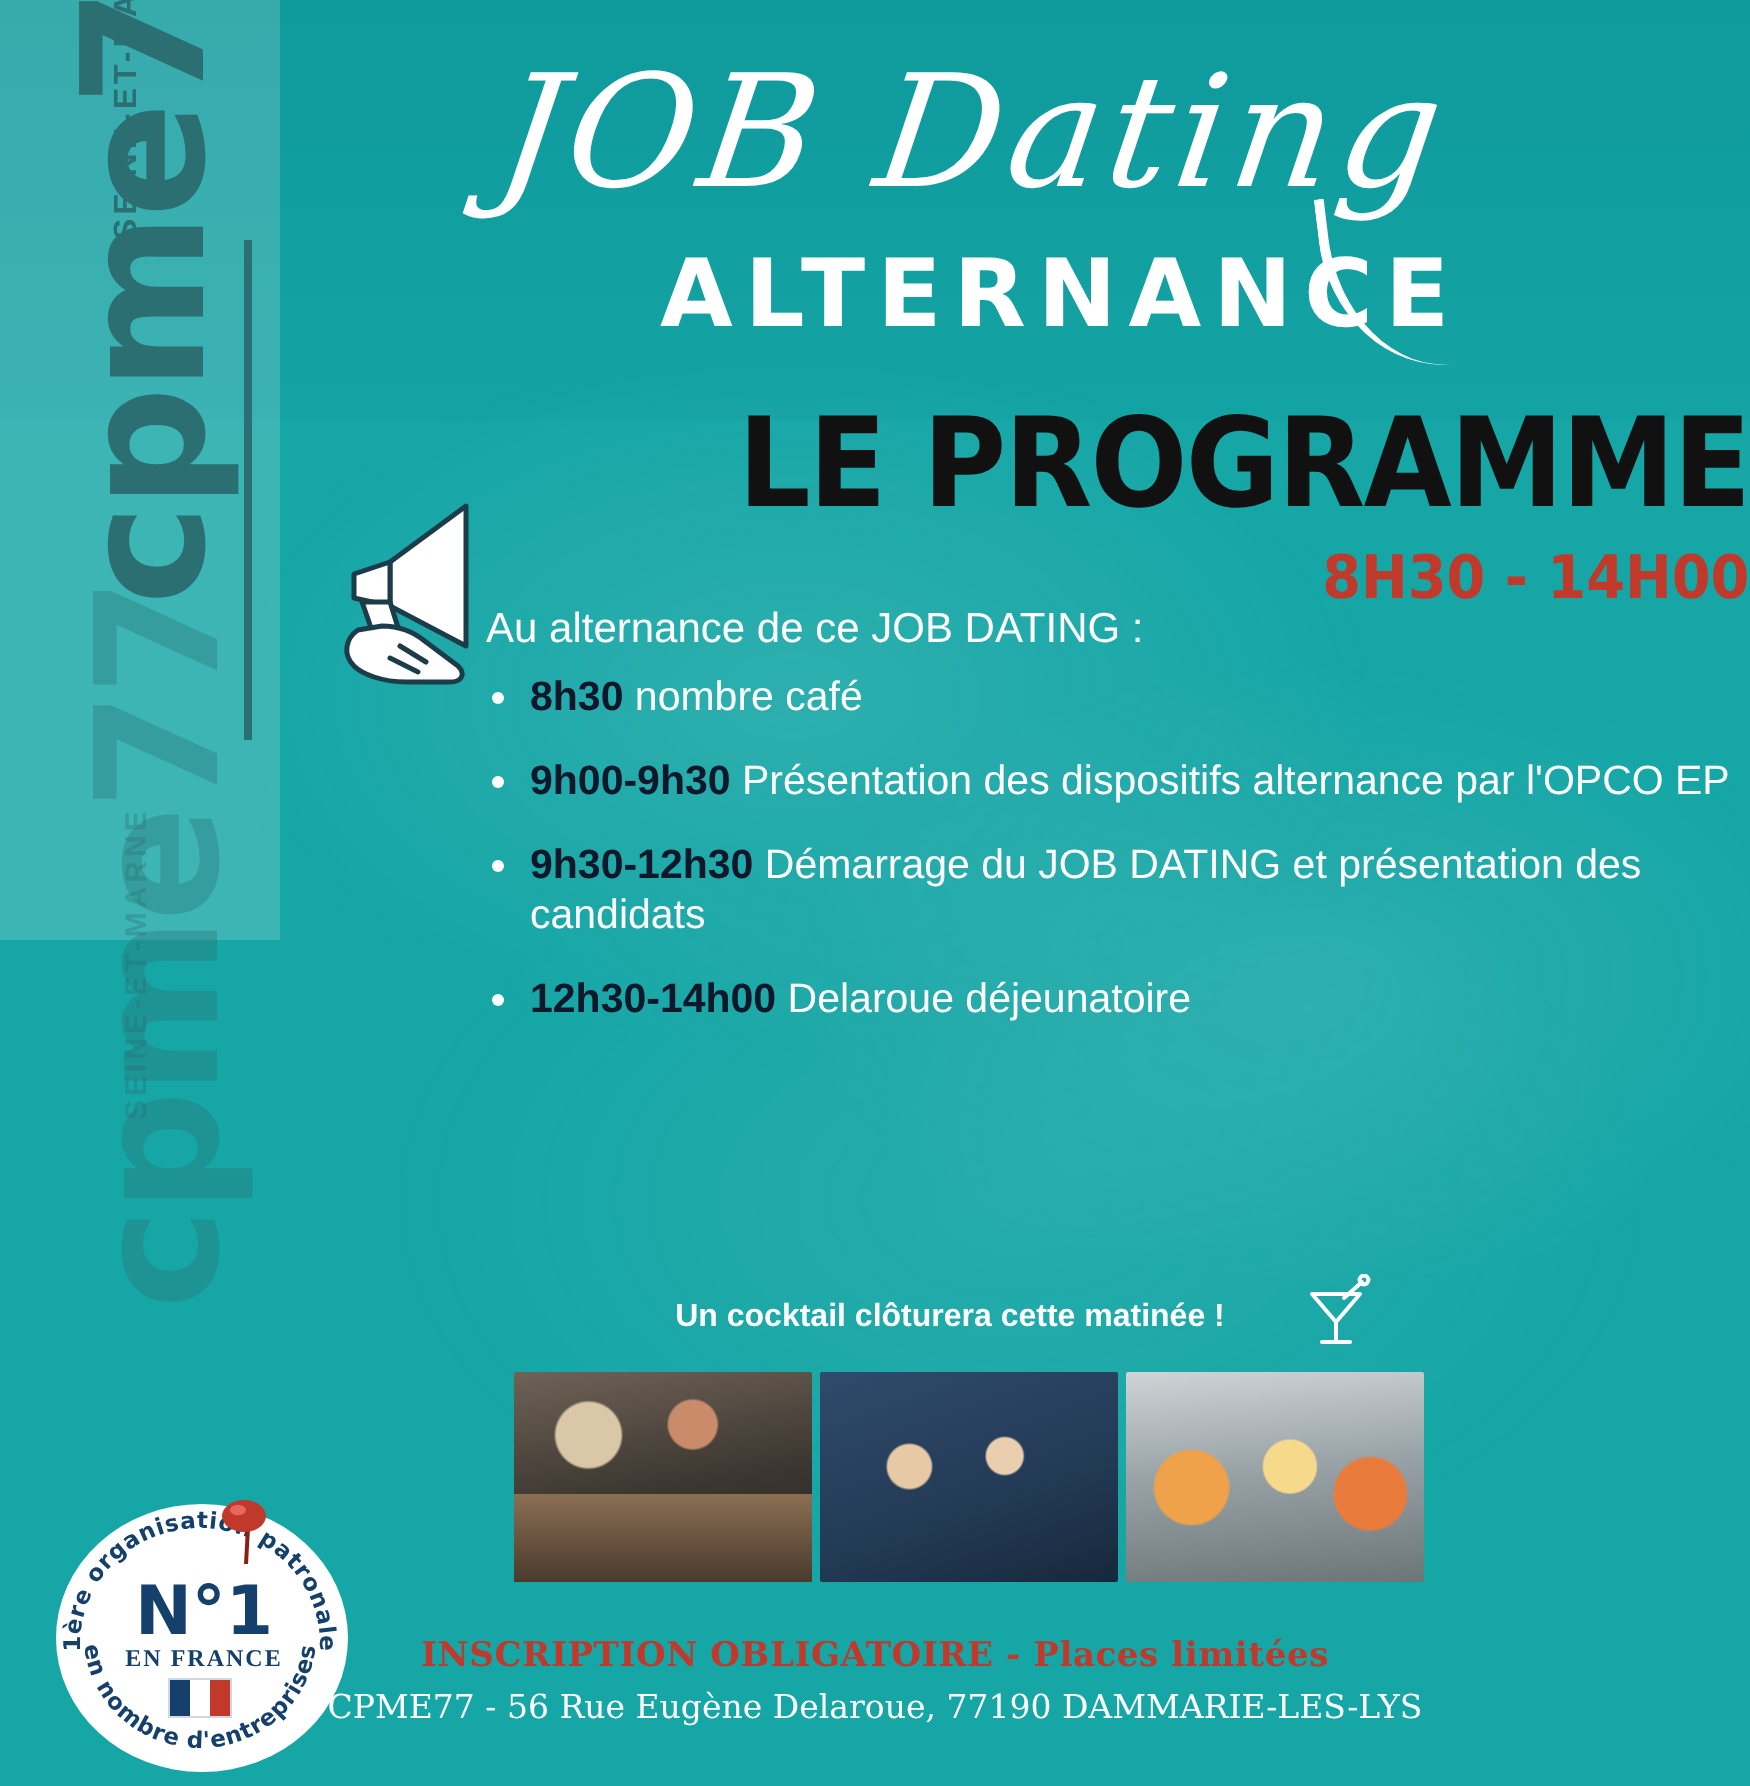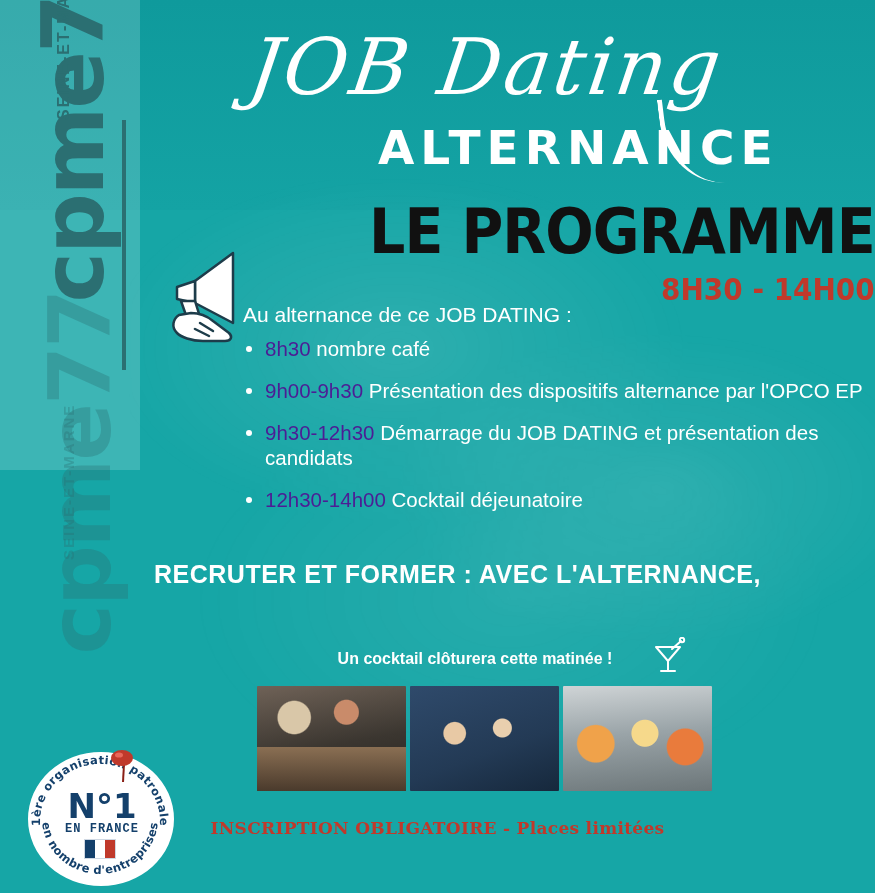--- a/index.html
+++ b/index.html
@@ -125,21 +125,20 @@
   .title-alt {
     position: absolute;
     left: 330px;
     top: 120px;
     font-family: "DejaVu Sans", sans-serif;
     font-size: 47px;
     font-weight: bold;
     letter-spacing: 6px;
     color: #ffffff;
     white-space: nowrap;
-    margin-left: 48px;
   }
   .title-swoosh {
     position: absolute;
     left: 662px;
     top: 95px;
     width: 70px;
     height: 90px;
     border-left: 5px solid #ffffff;
     border-bottom-left-radius: 60px 70px;
     transform: rotate(-7deg);
@@ -209,22 +208,22 @@
     content: "";
     position: absolute;
     left: -19px;
     top: 10px;
     width: 6px;
     height: 6px;
     background: #ffffff;
     border-radius: 50%;
   }
   ul.agenda li .t {
-    color: #4c1d95;
-    font-weight: normal;
+    color: #0f172a;
+    font-weight: bold;
   }
 
   .slogan {
     position: absolute;
     left: 0;
     right: 0;
     top: 556px;
     text-align: center;
     color: #ffffff;
     font-size: 25px;
@@ -349,21 +348,21 @@
     font-family: "DejaVu Sans", sans-serif;
     font-weight: bold;
     font-size: 34px;
     color: #14406b;
   }
   .badge-en {
     position: absolute;
     left: 0; right: 0;
     top: 84px;
     text-align: center;
-    font-family: Liberation Mono, monospace;
+    font-family: Liberation Serif, serif;
     font-weight: bold;
     font-size: 12px;
     color: #14406b;
     letter-spacing: 1px;
   }
   .badge-flag {
     position: absolute;
     left: 62px;
     top: 101px;
     width: 30px;
@@ -430,25 +429,24 @@
     </g>
   </svg>
 </div>
 
 <div class="intro">Au alternance de ce JOB DATING :</div>
 
 <ul class="agenda">
   <li><span class="t">8h30</span><span> nombre café</span></li>
   <li><span class="t">9h00-9h30</span><span> Présentation des dispositifs alternance par l'OPCO EP</span></li>
   <li><span class="t">9h30-12h30</span><span> Démarrage du JOB DATING et présentation des candidats</span></li>
-  <li><span class="t">12h30-14h00</span><span> Cocktail déjeunatoire</span></li>
+  <li><span class="t">12h30-14h00</span><span> Delaroue déjeunatoire</span></li>
 </ul>
 
 <div class="slogan">
-  <div>RECRUTER ET FORMER : AVEC L'ALTERNANCE,</div>
 </div>
 
 <div class="cocktail-line">Un cocktail clôturera cette matinée  !</div>
 <div class="cocktail-icon">
   <svg viewBox="0 0 40 40" width="40" height="40">
     <g stroke="#ffffff" stroke-width="2" fill="none" stroke-linecap="round" stroke-linejoin="round">
       <path d="M8 10 L20 24 L32 10 Z"></path>
       <path d="M20 24 L20 34"></path>
       <path d="M13 34 L27 34"></path>
       <path d="M24 12 L33 4"></path>
@@ -458,20 +456,21 @@
 </div>
 
 <div class="photos">
   <div class="photo photo-1"></div>
   <div class="photo photo-2"></div>
   <div class="photo photo-3"></div>
 </div>
 
 <div class="footer">
   <div class="f-red">INSCRIPTION OBLIGATOIRE - Places limitées</div>
+  <div class="f-white">CPME77 - 56 Rue Eugène Delaroue, 77190 DAMMARIE-LES-LYS</div>
 </div>
 
 <div class="badge">
   <div class="badge-circle"></div>
   <svg class="badge-arc-top" viewBox="0 0 160 145">
     <defs>
       <path id="arcTop" d="M 18 84 A 60 58 0 0 1 138 84" fill="none"></path>
       <path id="arcBot" d="M 20 80 A 58 56 0 0 0 136 80" fill="none"></path>
     </defs>
     <text><textPath href="#arcTop" startOffset="50%" text-anchor="middle">1ère organisation patronale</textPath></text>

